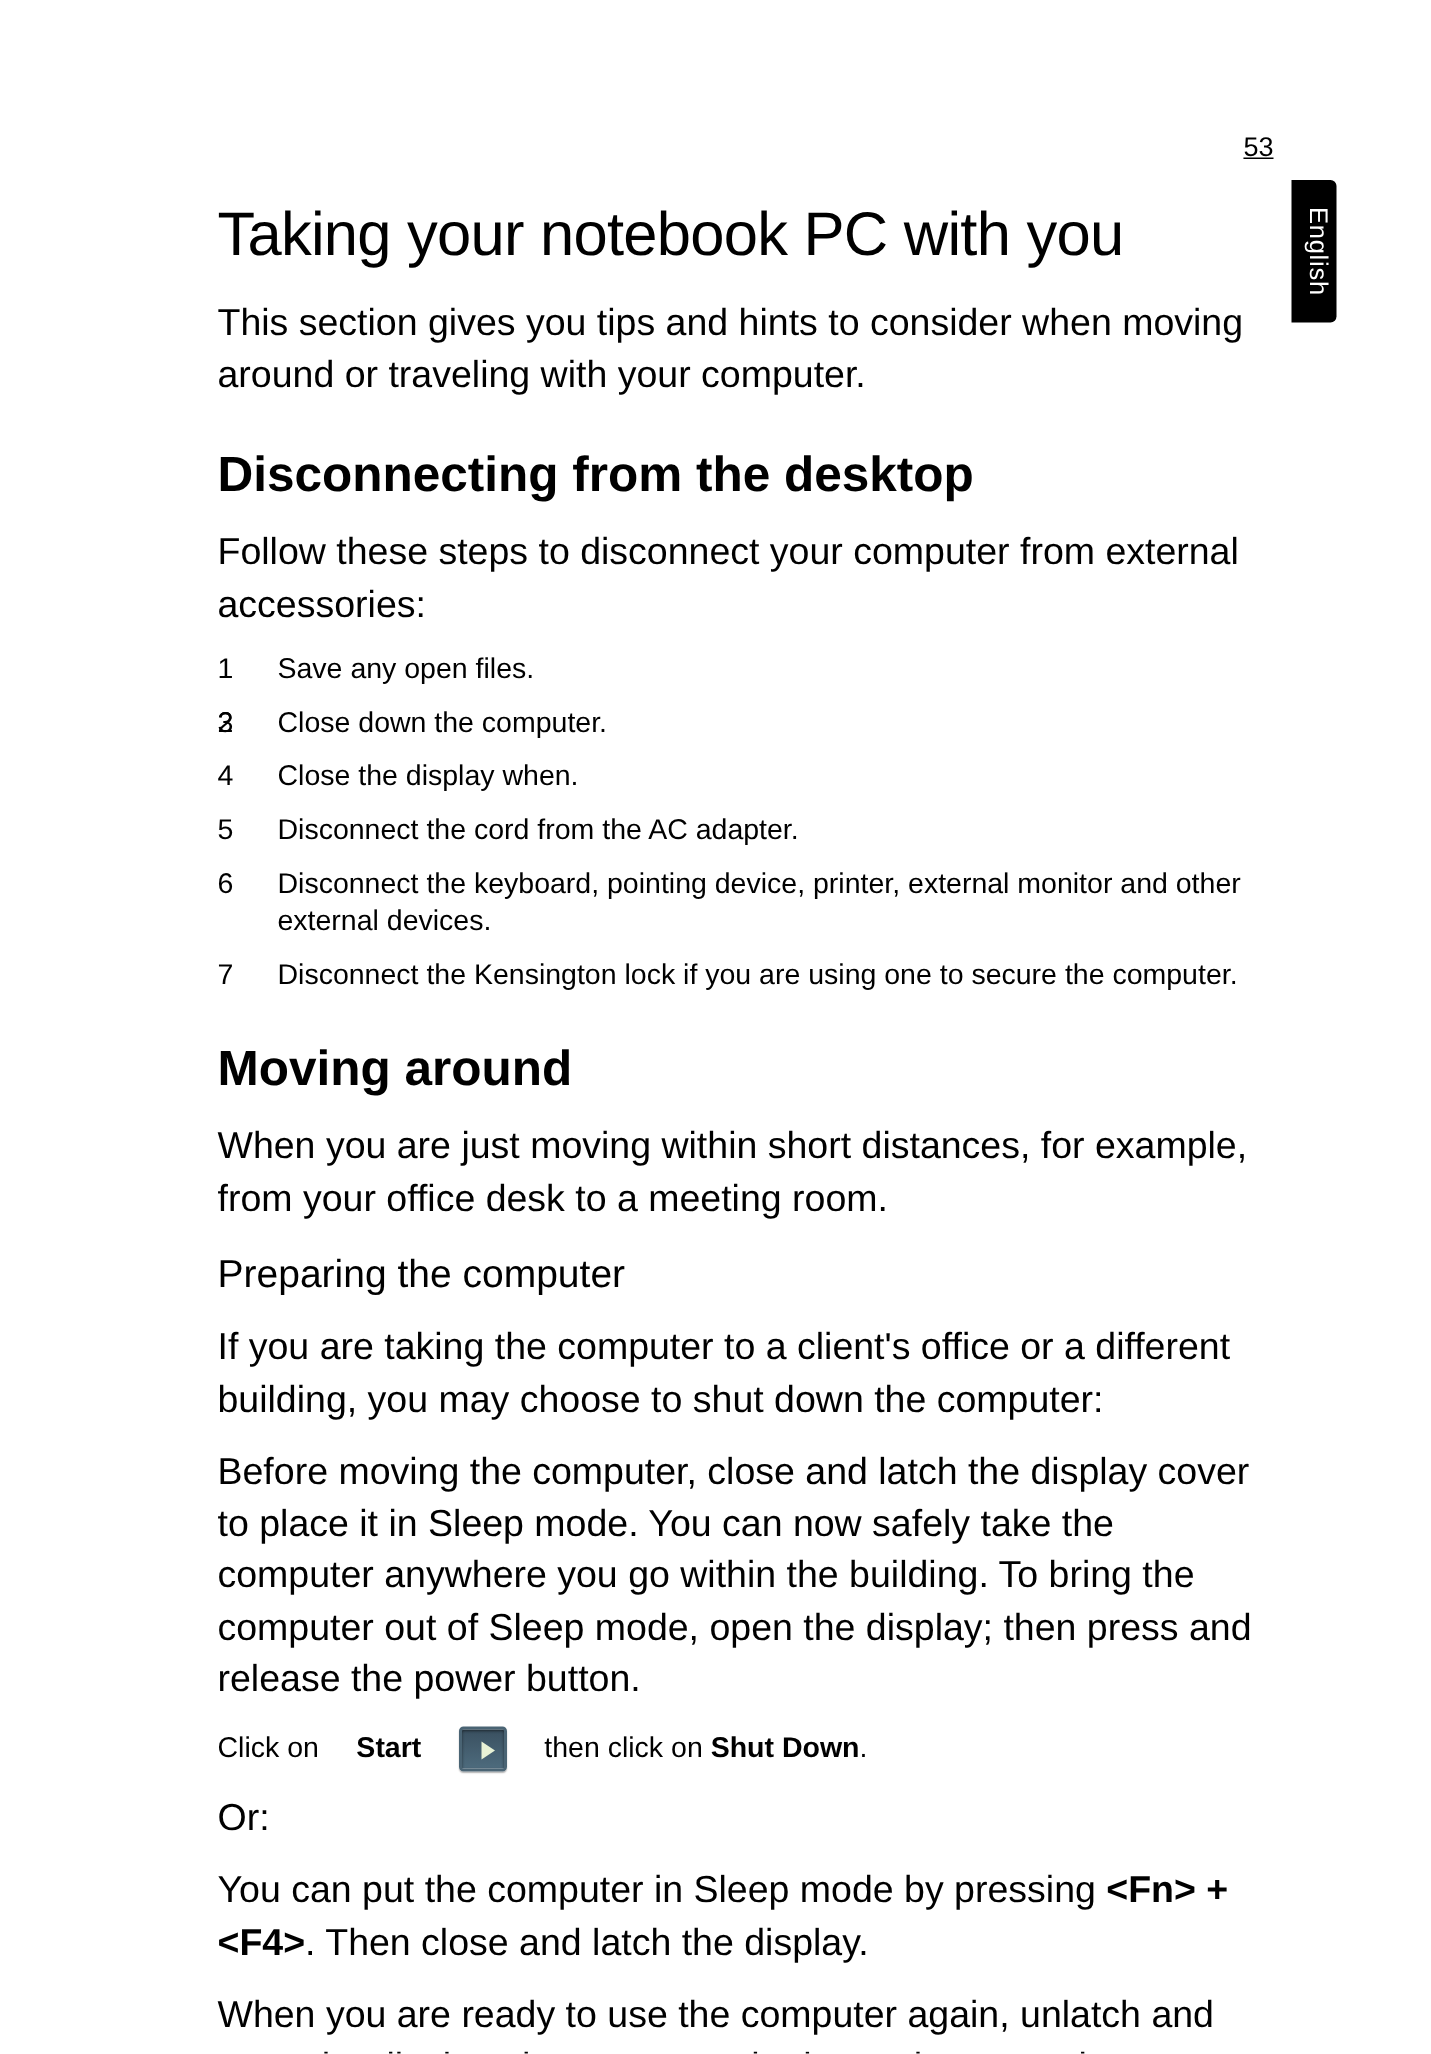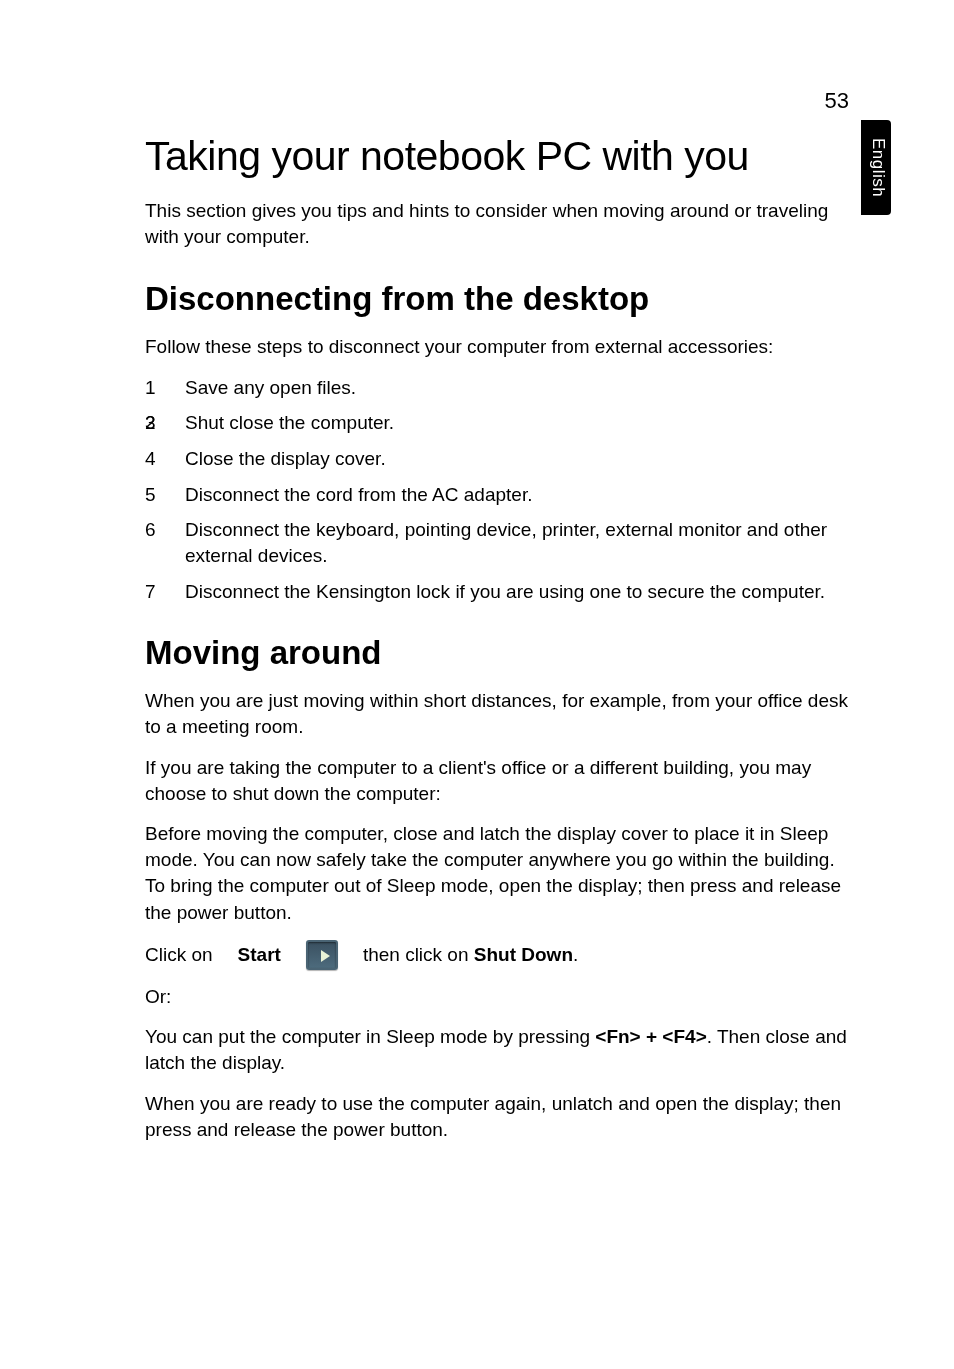--- a/index.html
+++ b/index.html
@@ -11,22 +11,23 @@
       color: #000000;
       position: relative;
     }
     .page-content {
       padding: 75px 104px 60px 145px;
     }
     .page-number {
       position: absolute;
       top: 88px;
       right: 105px;
-      font-size: 22px;
+      font-size: 18px;
       text-align: left;
+      text-decoration: underline;
     }
     .language-tab {
       position: absolute;
       top: 120px;
       right: 63px;
       background: #000000;
       color: #ffffff;
       font-size: 17px;
       font-weight: normal;
       padding: 18px 4px;
@@ -39,21 +40,21 @@
       letter-spacing: 0.5px;
     }
     h1 {
       font-size: 41px;
       font-weight: normal;
       margin-top: 58px;
       margin-bottom: 18px;
       letter-spacing: -0.5px;
     }
     p.intro, p.body {
-      font-size: 19px;
+      font-size: 25px;
       line-height: 1.38;
       margin-bottom: 14px;
     }
     h2 {
       font-size: 33px;
       font-weight: bold;
       margin-top: 30px;
       margin-bottom: 16px;
     }
     h3 {
@@ -125,31 +126,32 @@
 
   <p class="intro">This section gives you tips and hints to consider when moving around or traveling with your computer.</p>
 
   <h2>Disconnecting from the desktop</h2>
 
   <p class="body">Follow these steps to disconnect your computer from external accessories:</p>
 
   <ol class="steps">
     <li><span class="num">1</span><span>Save any open files.</span></li>
     <li><span class="num">2</span></li>
-    <li><span class="num">3</span><span>Shut close the computer.</span></li>
-    <li><span class="num">4</span><span>Close the display cover.</span></li>
+    <li><span class="num">3</span><span>Close down the computer.</span></li>
+    <li><span class="num">4</span><span>Close the display when.</span></li>
     <li><span class="num">5</span><span>Disconnect the cord from the AC adapter.</span></li>
     <li><span class="num">6</span><span>Disconnect the keyboard, pointing device, printer, external monitor and other external devices.</span></li>
     <li><span class="num">7</span><span>Disconnect the Kensington lock if you are using one to secure the computer.</span></li>
   </ol>
 
   <h2>Moving around</h2>
 
   <p class="body">When you are just moving within short distances, for example, from your office desk to a meeting room.</p>
 
+  <h3>Preparing the computer</h3>
 
   <p class="body">If you are taking the computer to a client's office or a different building, you may choose to shut down the computer:</p>
 
   <p class="body">Before moving the computer, close and latch the display cover to place it in Sleep mode. You can now safely take the computer anywhere you go within the building. To bring the computer out of Sleep mode, open the display; then press and release the power button.</p>
 
   <div class="click-line">
     <span class="part">Click on </span>
     <b class="part">Start</b>
     <span class="start-icon"></span>
     <span class="part"><span> then click on </span><b>Shut Down</b><span>.</span></span>

